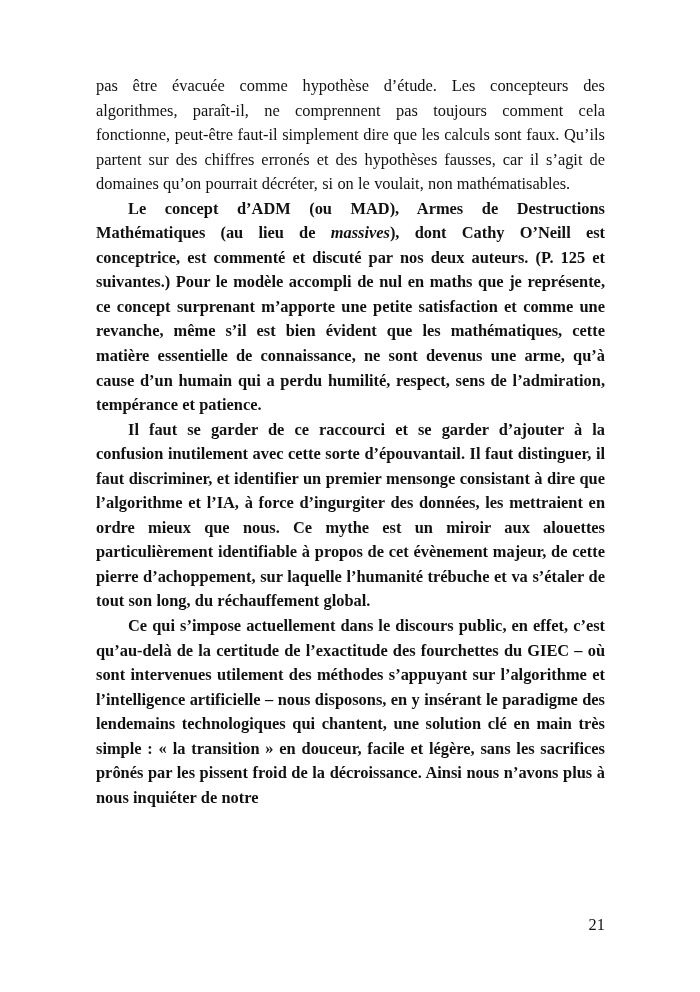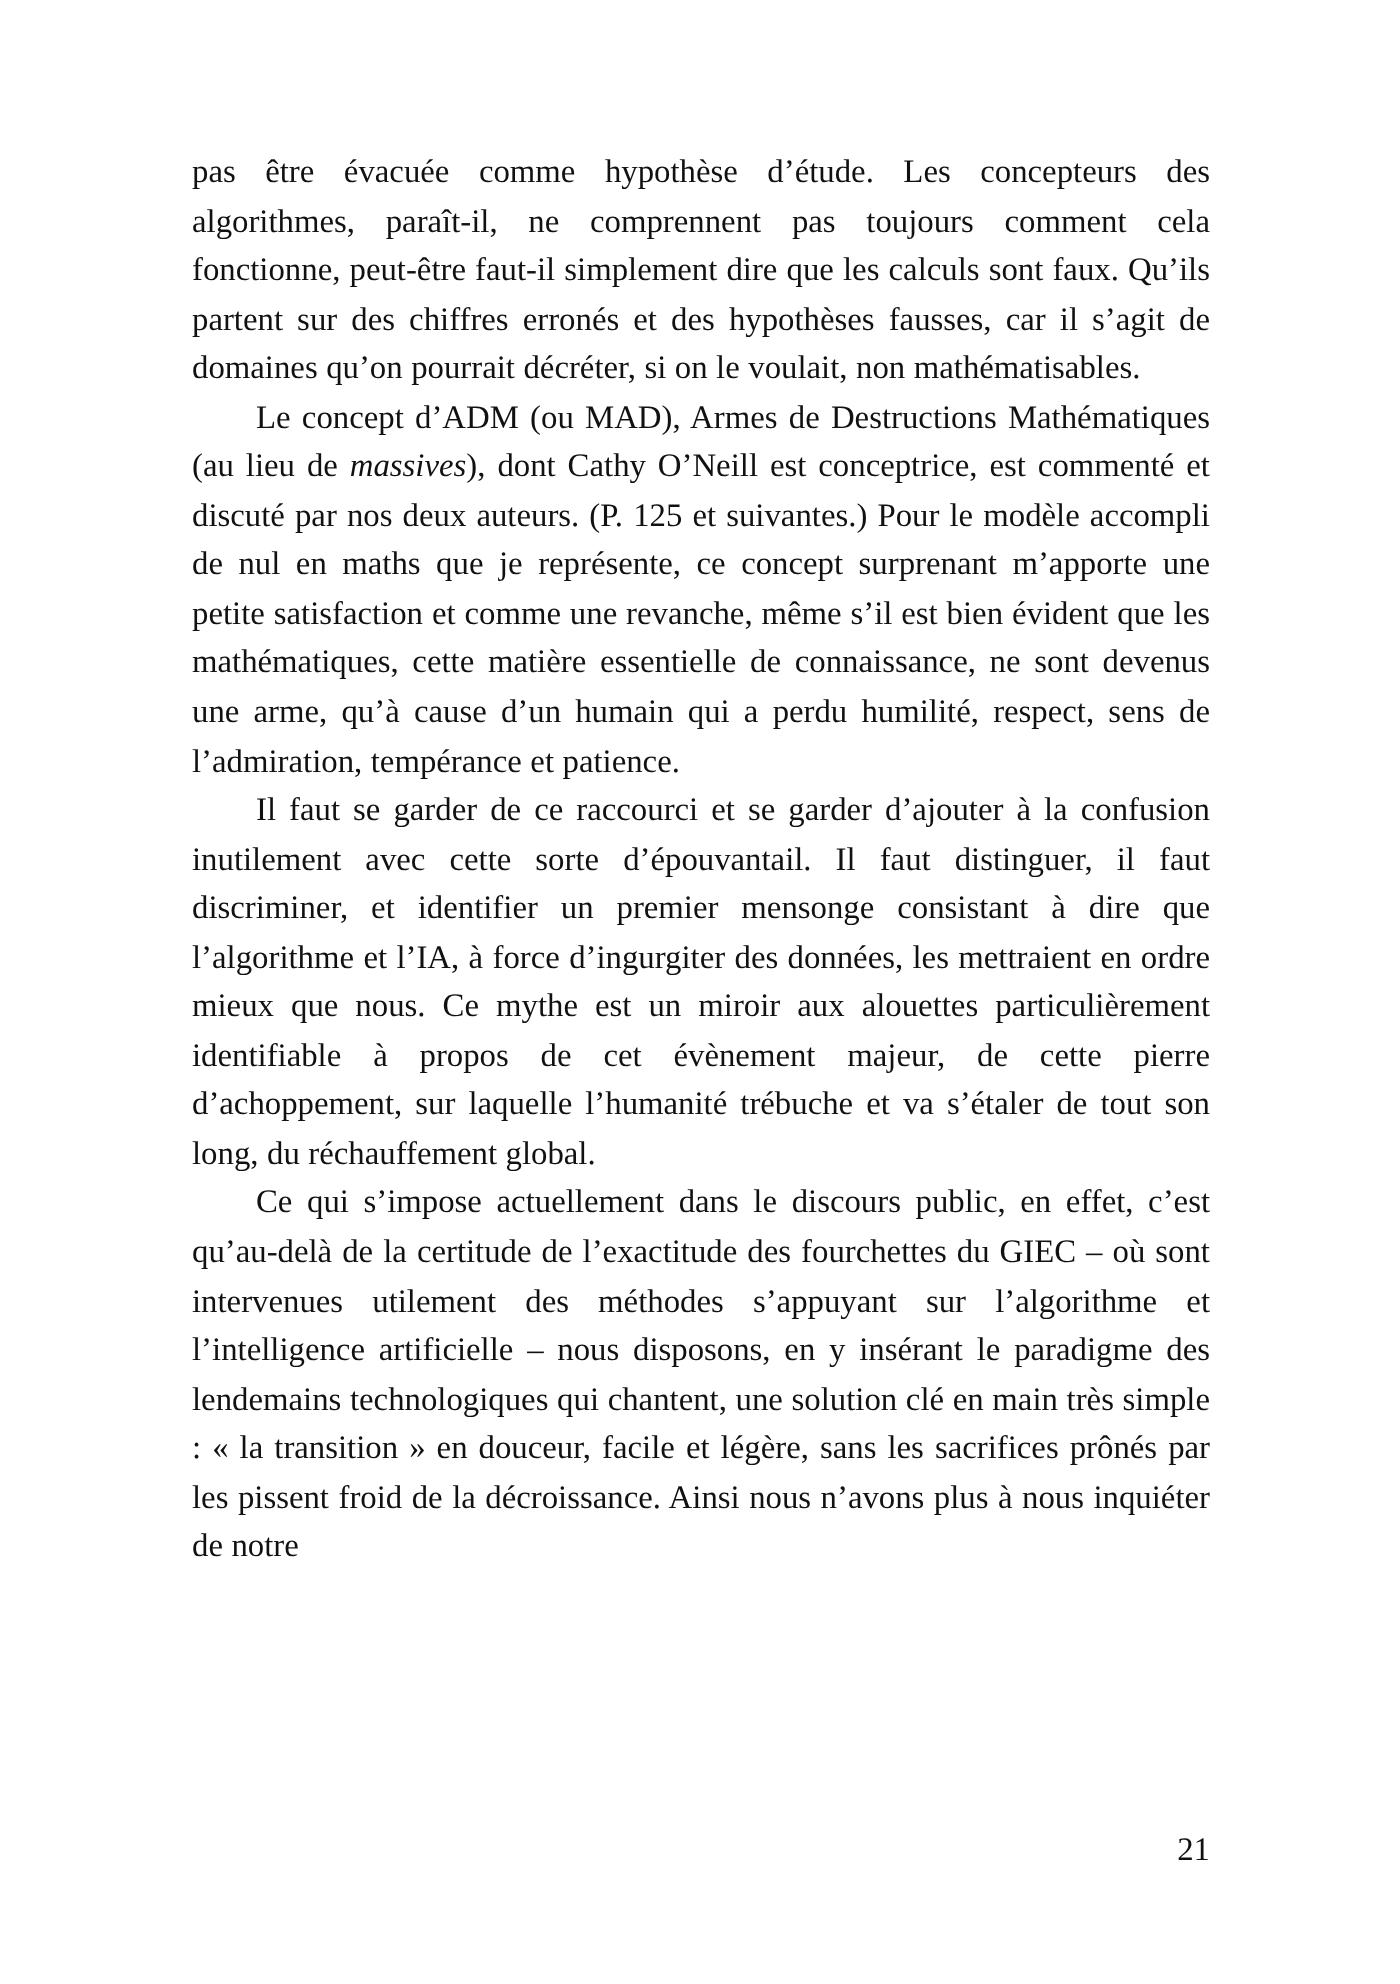--- a/index.html
+++ b/index.html
@@ -29,20 +29,21 @@
     line-height: 24.55px;
     color: #111111;
     text-align: justify;
     text-justify: inter-word;
     -webkit-hyphens: none;
     hyphens: none;
     word-spacing: 0.01em;
   }
   .para.indent {
     text-indent: 32px;
+    font-weight: bold;
   }
   .para em {
     font-style: italic;
   }
   .page-number {
     position: absolute;
     right: 95px;
     top: 913px;
     font-family: "Liberation Serif", "DejaVu Serif", serif;
     font-size: 16.4px;

